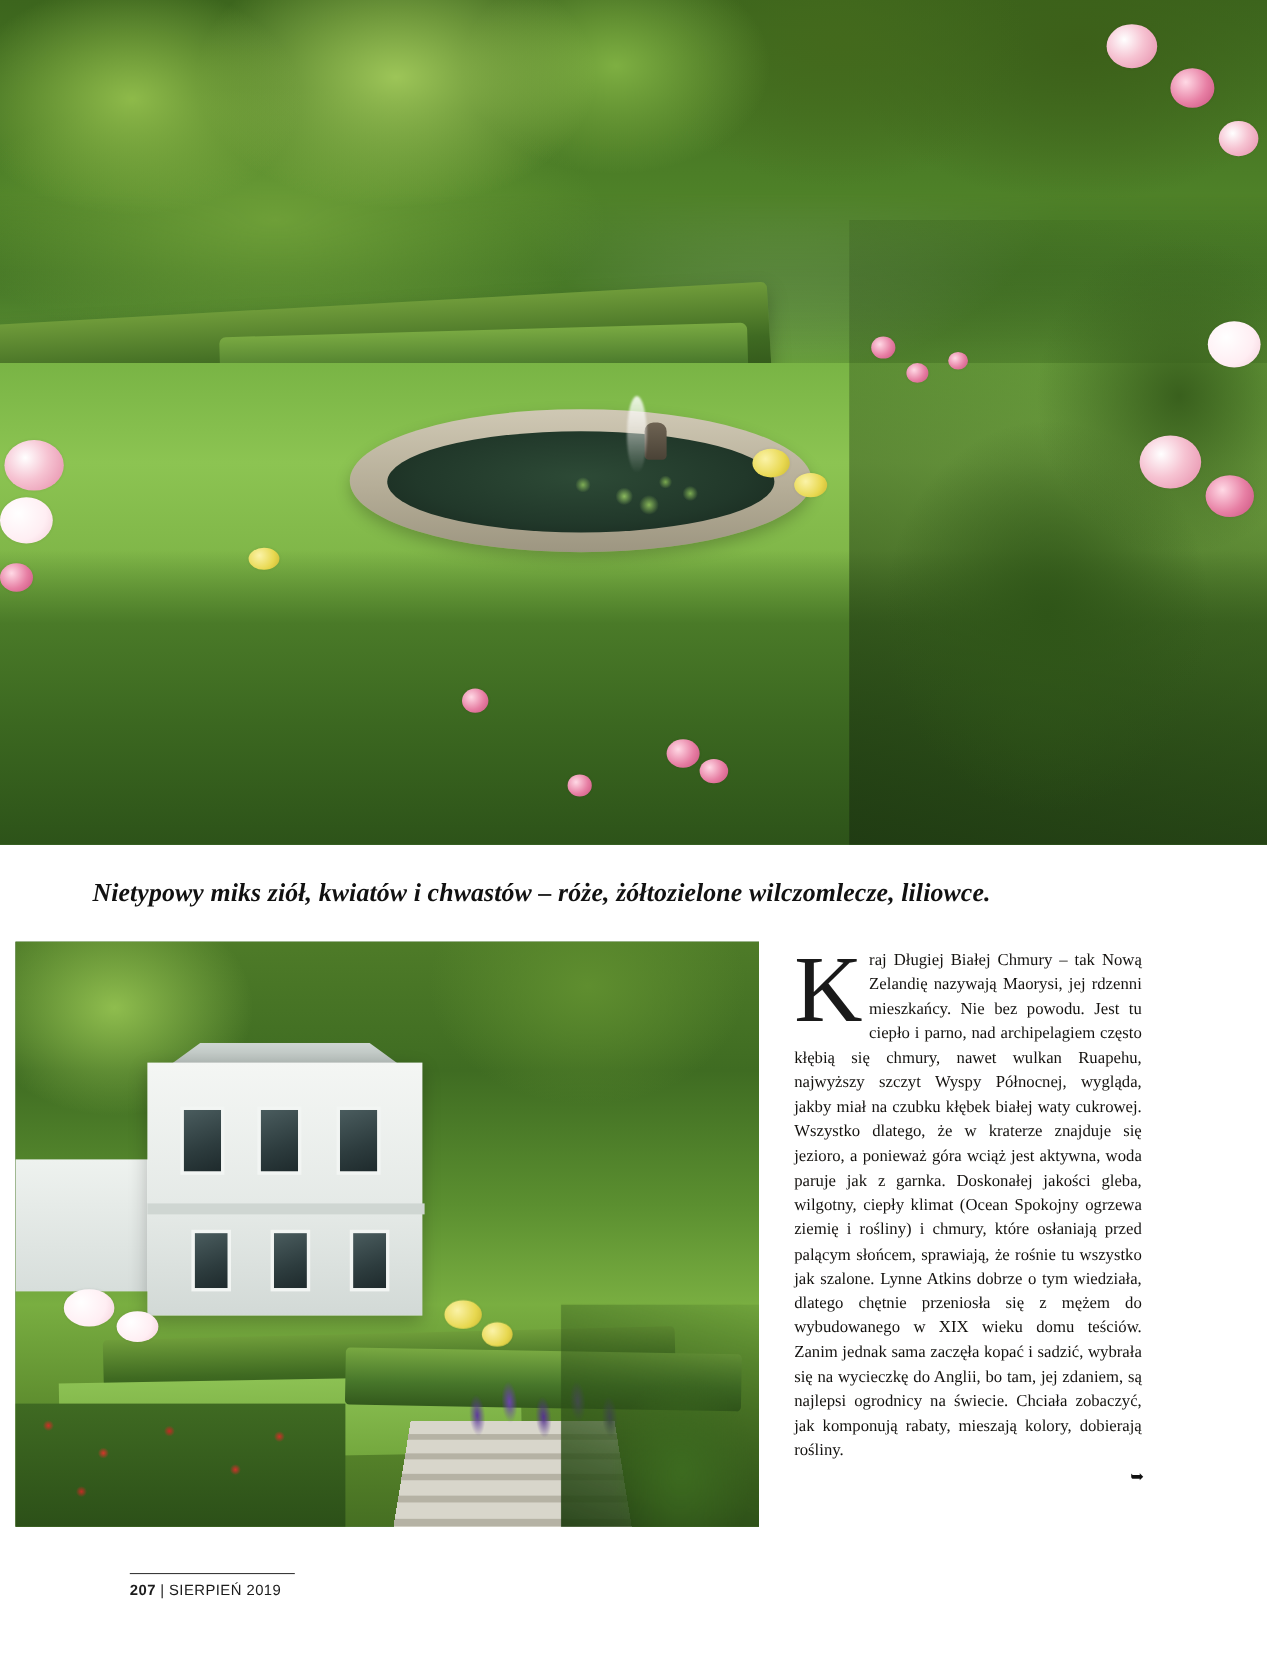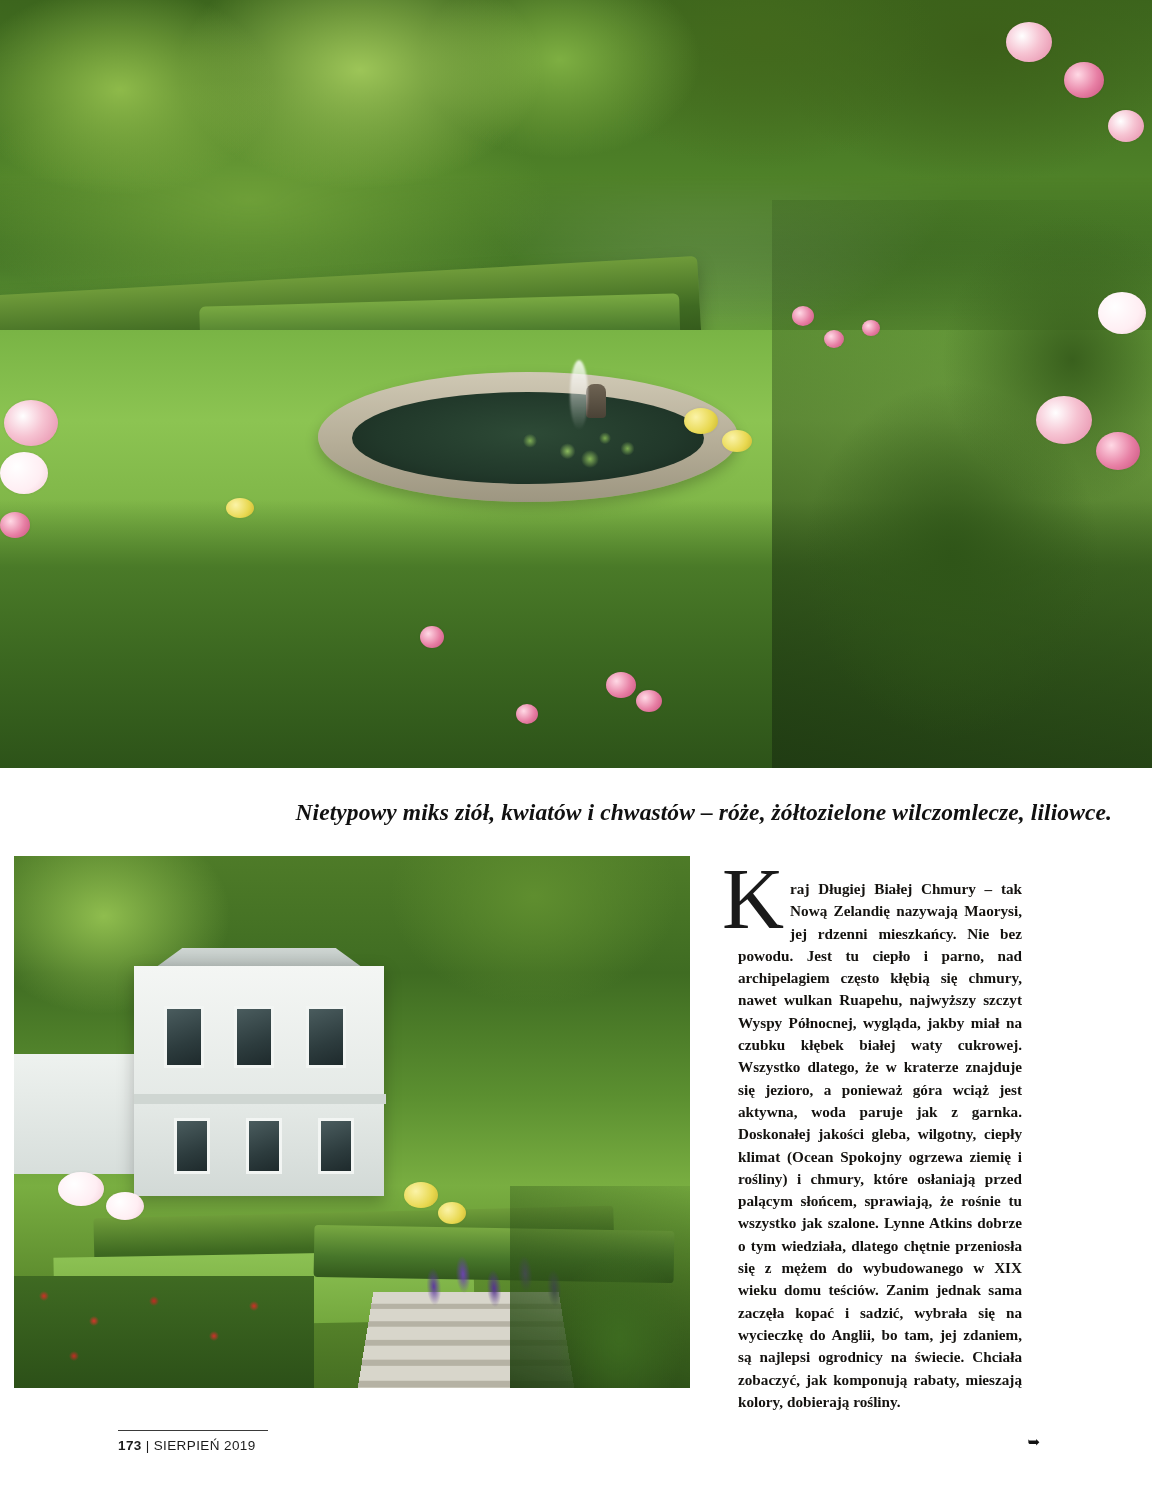--- a/index.html
+++ b/index.html
@@ -143,21 +143,20 @@
 
   
   .pullquote-wrap {
     position: absolute;
     left: 0;
     top: 768px;
     width: 1152px;
     height: 88px;
     display: flex;
     align-items: center;
-    justify-content: flex-end;
   }
   .pullquote {
     font-family: "Liberation Serif", serif;
     font-weight: bold;
     font-style: italic;
     font-size: 23.5px;
     color: #111111;
     letter-spacing: 0.1px;
     padding-left: 84px;
     padding-right: 40px;
@@ -292,21 +291,21 @@
   }
   .dropcap {
     float: left;
     font-family: "Liberation Serif", serif;
     font-size: 86px;
     line-height: 66px;
     margin: 4px 6px 0 0;
     color: #1a1a1a;
     font-weight: normal;
   }
-  .textcol p { margin: 16px; font-weight: bold; }
+  .textcol p { margin: 0; }
   .arrow-end {
     display: inline-block;
     float: right;
     margin-top: 2px;
     font-size: 15px;
     color: #111;
     letter-spacing: -2px;
   }
 
   
@@ -409,15 +408,15 @@
 
 <div class="textcol">
   <span class="dropcap">K</span>
   <p>raj Długiej Białej Chmury – tak Nową Zelandię nazywają Maorysi, jej rdzenni mieszkańcy. Nie bez powodu. Jest tu ciepło i parno, nad archipelagiem często kłębią się chmury, nawet wulkan Ruapehu, najwyższy szczyt Wyspy Północnej, wygląda, jakby miał na czubku kłębek białej waty cukrowej. Wszystko dlatego, że w kraterze znajduje się jezioro, a ponieważ góra wciąż jest aktywna, woda paruje jak z garnka. Doskonałej jakości gleba, wilgotny, ciepły klimat (Ocean Spokojny ogrzewa ziemię i rośliny) i chmury, które osłaniają przed palącym słońcem, sprawiają, że rośnie tu wszystko jak szalone. Lynne Atkins dobrze o tym wiedziała, dlatego chętnie przeniosła się z mężem do wybudowanego w XIX wieku domu teściów. Zanim jednak sama zaczęła kopać i sadzić, wybrała się na wycieczkę do Anglii, bo tam, jej zdaniem, są najlepsi ogrodnicy na świecie. Chciała zobaczyć, jak komponują rabaty, mieszają kolory, dobierają rośliny.</p>
   <span class="arrow-end">➥</span>
 </div>
 
 <div class="footer">
   <div class="rule"></div>
   <div class="folio">
-    <b>173</b><span style="padding:0 4px;">|</span><span>SIERPIEŃ 2019</span>
+    <b>207</b><span style="padding:0 4px;">|</span><span>SIERPIEŃ 2019</span>
   </div>
 </div>
 
 </body></html>

